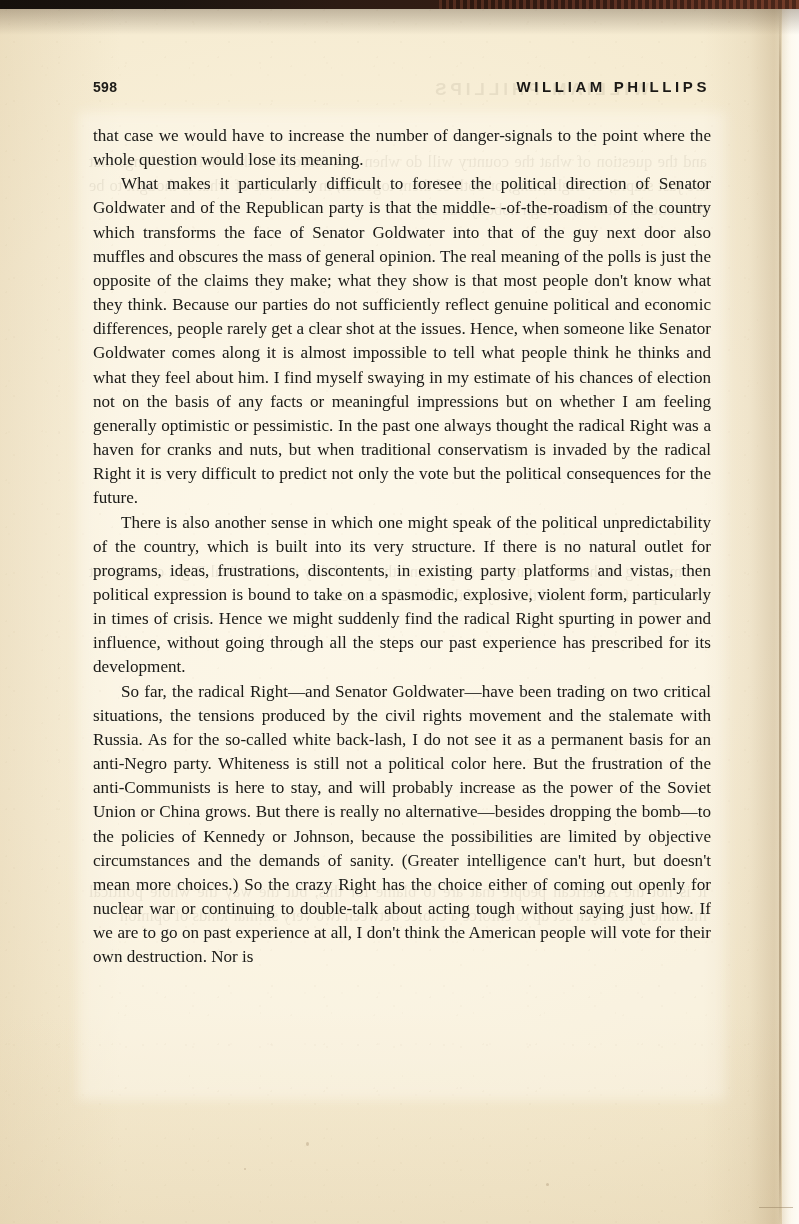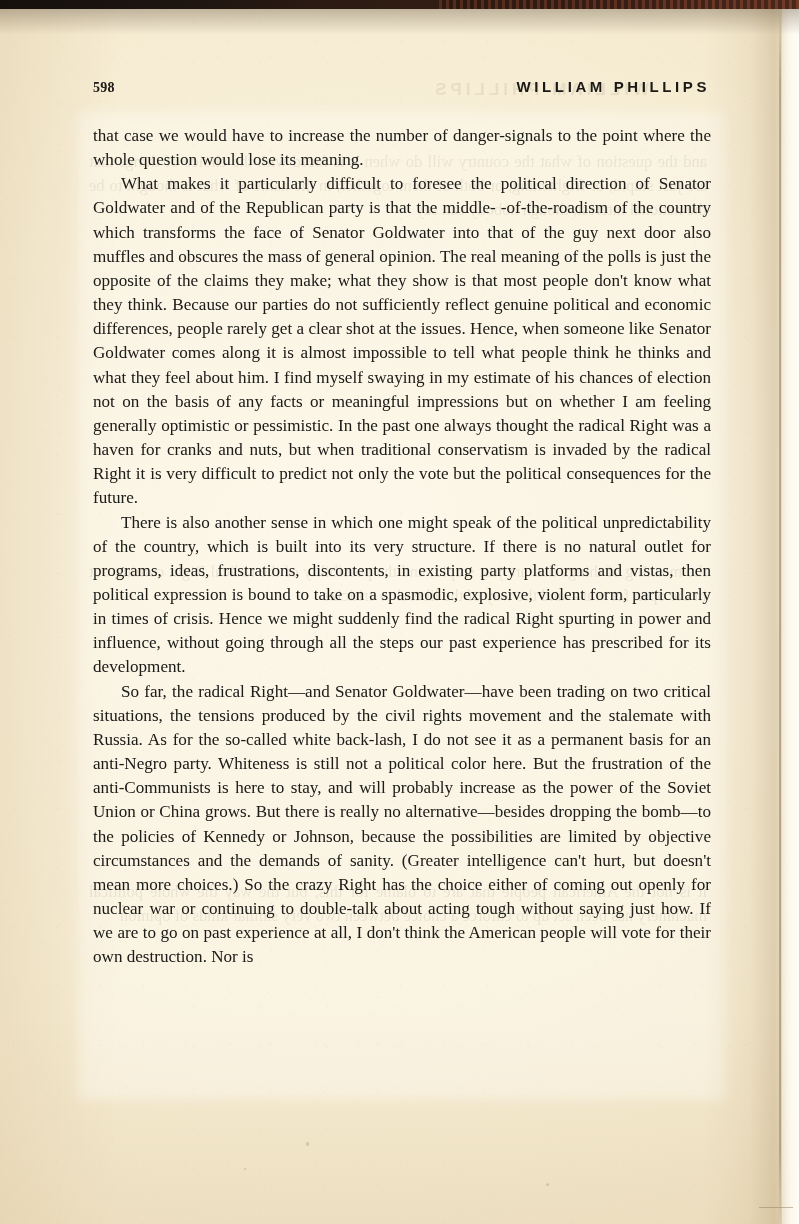--- a/index.html
+++ b/index.html
@@ -141,21 +141,21 @@
 
   .running-header {
     position: absolute;
     left: 93px; right: 89px; top: 78px;
     height: 22px;
     display: flex;
     align-items: baseline;
     justify-content: space-between;
   }
   .folio {
-    font-family: Liberation Serif, serif;
+    font-family: Liberation Sans, sans-serif;
     font-size: 14px;
     font-weight: 700;
     color: #23211d;
     letter-spacing: 0.3px;
   }
   .running-title {
     font-family: "Liberation Sans", "DejaVu Sans", sans-serif;
     font-size: 15px;
     font-weight: 700;
     color: #1f1d1a;

